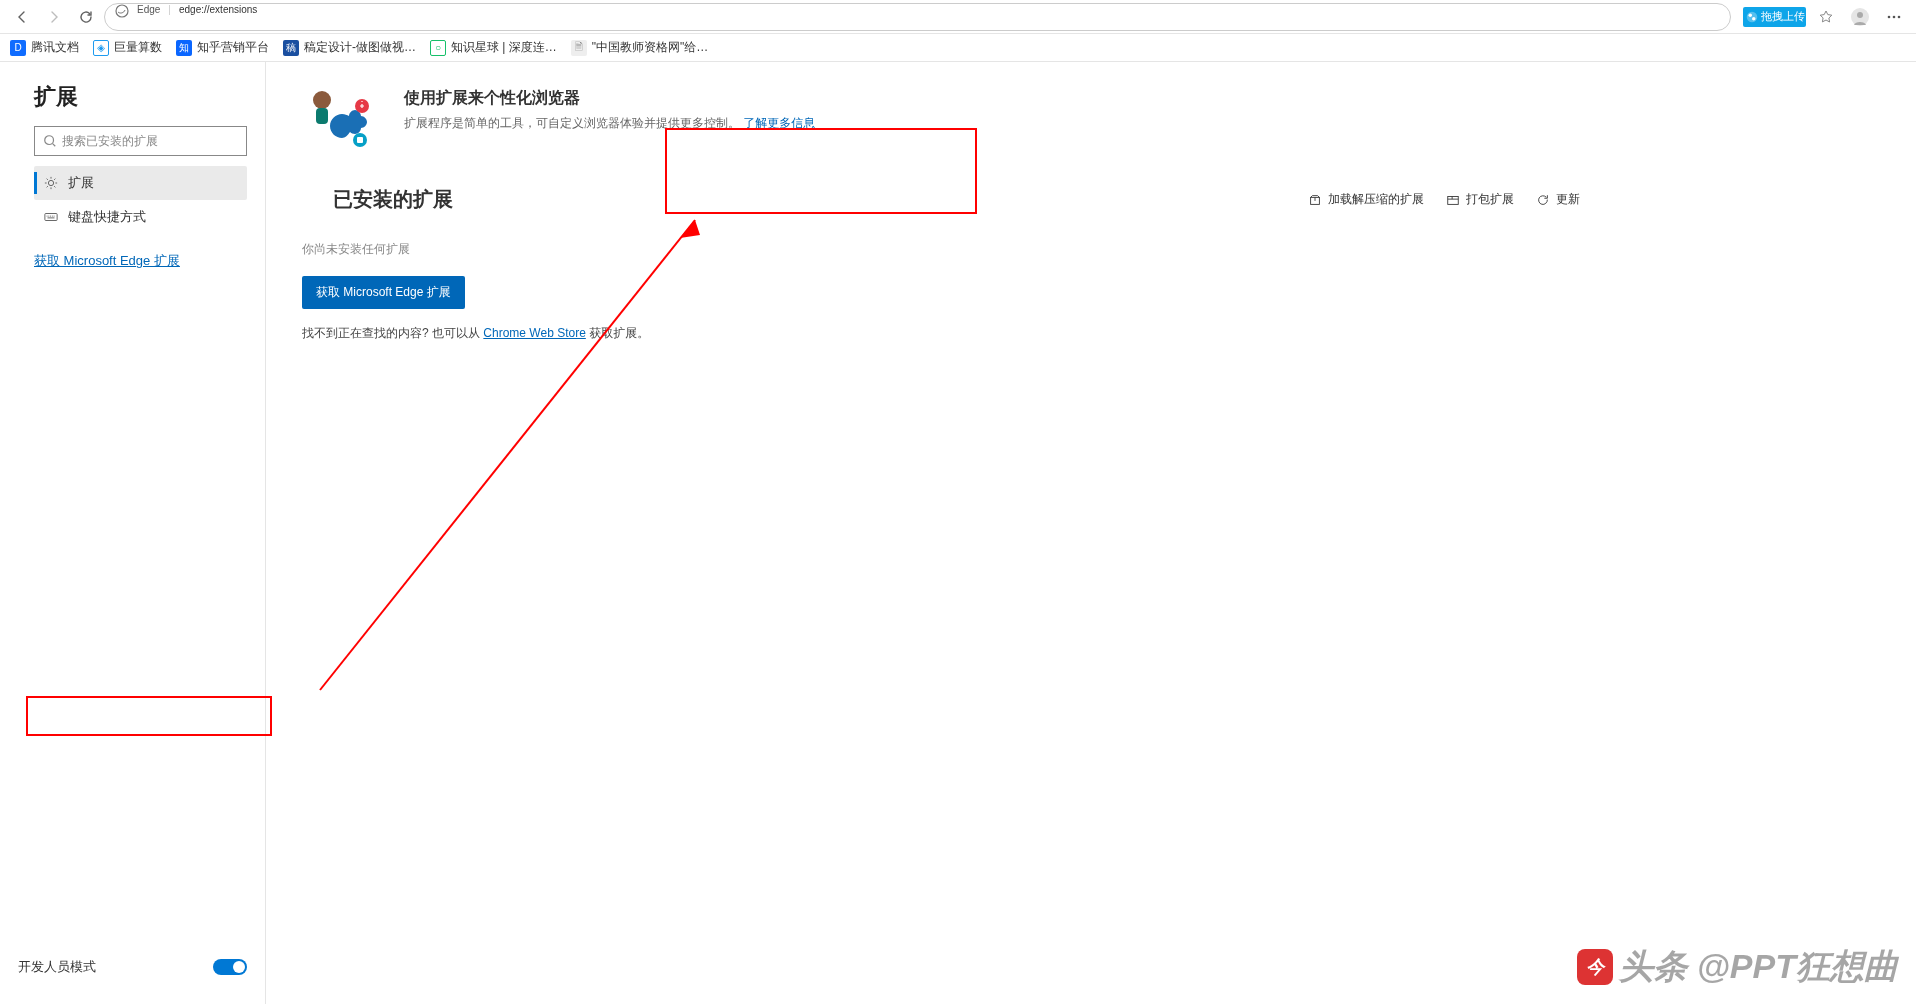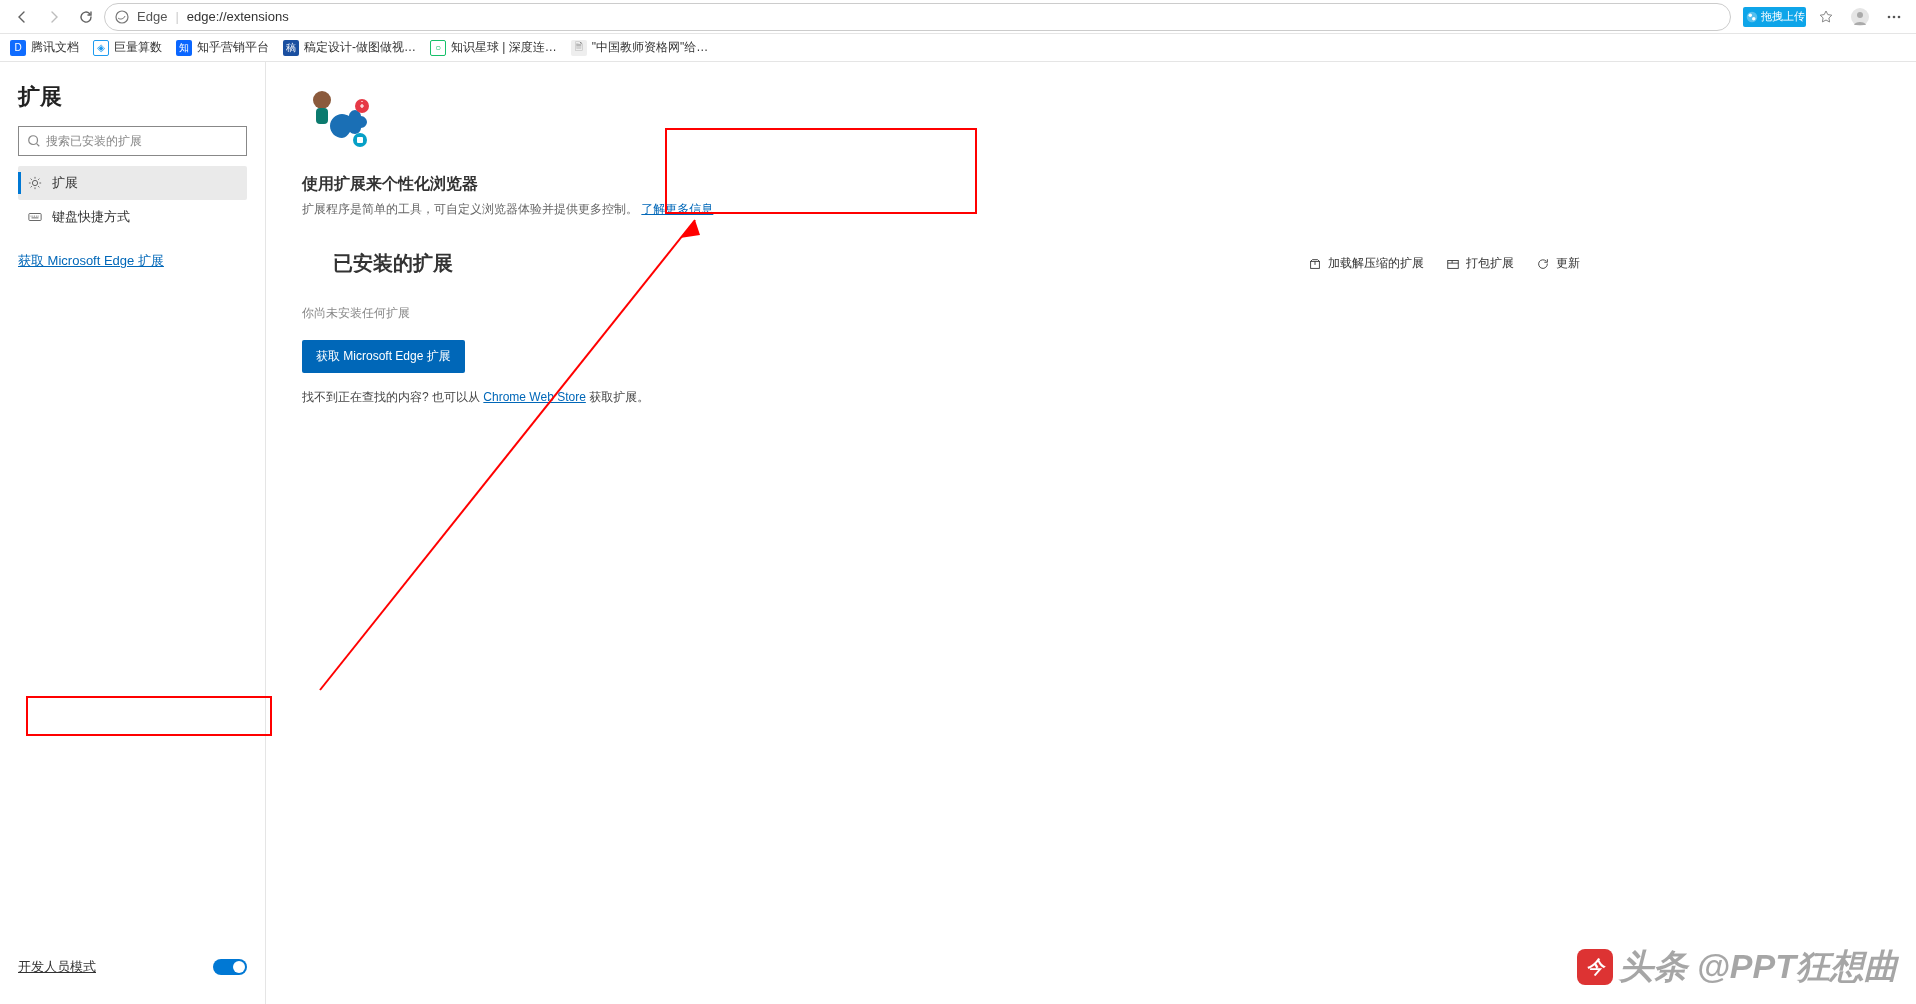--- a/index.html
+++ b/index.html
@@ -2,59 +2,59 @@
 <html><head>
 <meta charset="utf-8">
 <style>
 * { margin:0; padding:0; box-sizing:border-box; font-family: "Segoe UI", "Microsoft YaHei", sans-serif; }
 body { width:1916px; height:1004px; background:#fff; overflow:hidden; position:relative; }
 
 
 .toolbar { height:34px; display:flex; align-items:center; padding:0 8px; gap:4px; border-bottom:1px solid #e5e5e5; }
 .nav-btn { width:28px; height:28px; display:flex; align-items:center; justify-content:center; color:#616161; border-radius:4px; }
 .nav-btn.disabled { color:#bdbdbd; }
-.addr-bar { flex:1; height:28px; border:1px solid #ccc; border-radius:14px; display:flex; align-items:center; padding:0 10px; gap:8px; font-size:13px; color:#555; }
+.addr-bar { flex:1; height:28px; border:1px solid #ccc; border-radius:14px; display:flex; padding:0 10px; gap:8px; font-size:10px; color:#555; }
 .addr-sep { color:#ccc; }
 .tb-right { display:flex; align-items:center; gap:6px; margin-left:8px; }
 .blue-tag { height:20px; background:#0ea5e9; color:#fff; font-size:11px; display:flex; align-items:center; padding:0 1px 0 2px; border-radius:2px; gap:2px; }
 .blue-tag svg { width:14px; height:14px; }
 
 
 .bookmarks { height:28px; display:flex; align-items:center; padding:0 10px; gap:14px; font-size:12px; color:#333; border-bottom:1px solid #e5e5e5; }
 .bm-item { display:flex; align-items:center; gap:5px; }
 .bm-ico { width:16px; height:16px; display:flex; align-items:center; justify-content:center; border-radius:2px; font-size:10px; color:#fff; }
 
 
 .page { display:flex; height:calc(1004px - 62px); }
-.sidebar { width:266px; border-right:1px solid #e5e5e5; padding:20px 18px 0 18px; position:relative; }
+.sidebar { width:266px; border-right:1px solid #e5e5e5; padding:20px 18px 0 34px; position:relative; }
 .sb-title { font-size:22px; font-weight:600; margin-bottom:14px; color:#222; }
 .sb-search { height:30px; border:1px solid #888; display:flex; align-items:center; padding:0 8px; gap:5px; font-size:12px; color:#888; margin-bottom:10px; }
 .sb-nav { }
 .sb-item { height:34px; display:flex; align-items:center; gap:10px; padding:0 10px; font-size:13px; color:#333; border-radius:2px; }
 .sb-item.active { background:#eaeaea; position:relative; }
 .sb-item.active::before { content:""; position:absolute; left:0; top:6px; bottom:6px; width:3px; background:#0078d4; }
 .sb-link { display:block; margin-top:18px; font-size:13px; color:#0067b8; text-decoration:underline; }
 .sb-bottom { position:absolute; left:18px; right:18px; bottom:20px; }
-.sb-toggle-row { display:flex; align-items:center; justify-content:space-between; font-size:13px; color:#333; height:34px;text-decoration:underline; }
+.sb-toggle-row { display:flex; align-items:center; justify-content:space-between; font-size:13px; color:#333; height:34px; }
 .toggle { width:34px; height:16px; background:#0078d4; border-radius:10px; position:relative; }
 .toggle::after { content:""; position:absolute; right:2px; top:2px; width:12px; height:12px; background:#fff; border-radius:50%; }
 .toggle.off { background:#999; }
 .toggle.off::after { right:auto; left:2px; }
 .sb-bottom .more-link { color:#0067b8; text-decoration:underline; font-size:13px; }
 
 
 .redbox1 { position:absolute; border:2px solid #f00; left:26px; top:696px; width:246px; height:40px; pointer-events:none; }
 .redbox2 { position:absolute; border:2px solid #f00; left:665px; top:128px; width:312px; height:86px; pointer-events:none; }
 .arrow-svg { position:absolute; left:300px; top:210px; pointer-events:none; }
 .watermark { position:absolute; right:18px; bottom:14px; font-size:34px; font-weight:700; color:rgba(0,0,0,.35); font-style:italic; display:flex; align-items:center; gap:6px; }
 .wm-ico { width:36px; height:36px; background:#d33; border-radius:8px; display:flex; align-items:center; justify-content:center; color:#fff; font-size:18px; }
 
 
 .main { flex:1; padding:26px 36px; color:#333; }
-.hero { display:flex; gap:20px; align-items:flex-start;flex-direction:column; }
+.hero { display:flex; gap:20px; align-items:flex-start; }
 .hero-ico { width:82px; height:66px; position:relative; }
 .hero h2 { font-size:16px; font-weight:600; margin-bottom:6px; }
 .hero p { font-size:12px; color:#666; }
 .hero a { color:#0067b8; text-decoration:underline; }
 .section-row { display:flex; align-items:center; margin-top:32px; }
 .section-title { font-size:20px; font-weight:600;margin-left:31px; }
 .actions { display:flex; gap:22px; margin-left:auto; margin-right:300px; }
 .action-link { display:flex; align-items:center; gap:6px; font-size:12px; color:#333; }
 .empty-note { font-size:12px; color:#888; margin-top:28px; }
 .primary-btn { margin-top:18px; display:inline-block; background:#0067b8; color:#fff; font-size:12px; padding:8px 14px; border-radius:2px; }

